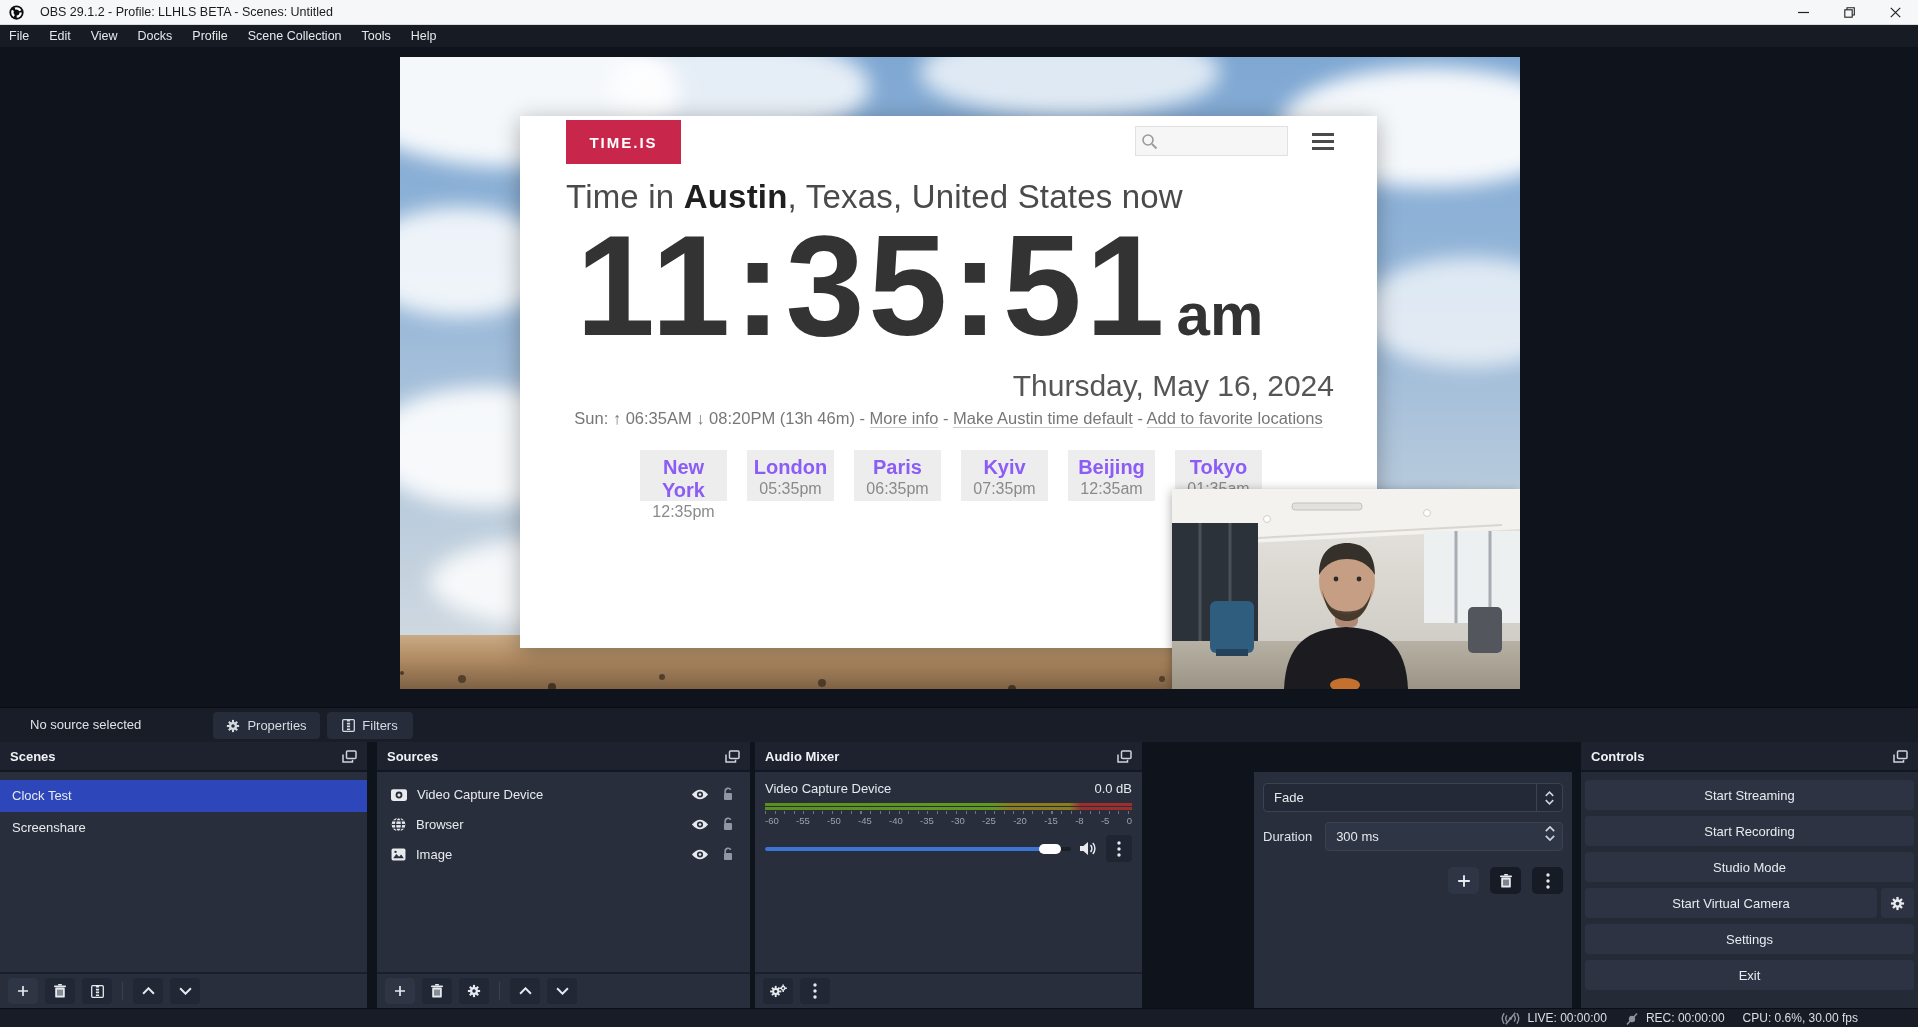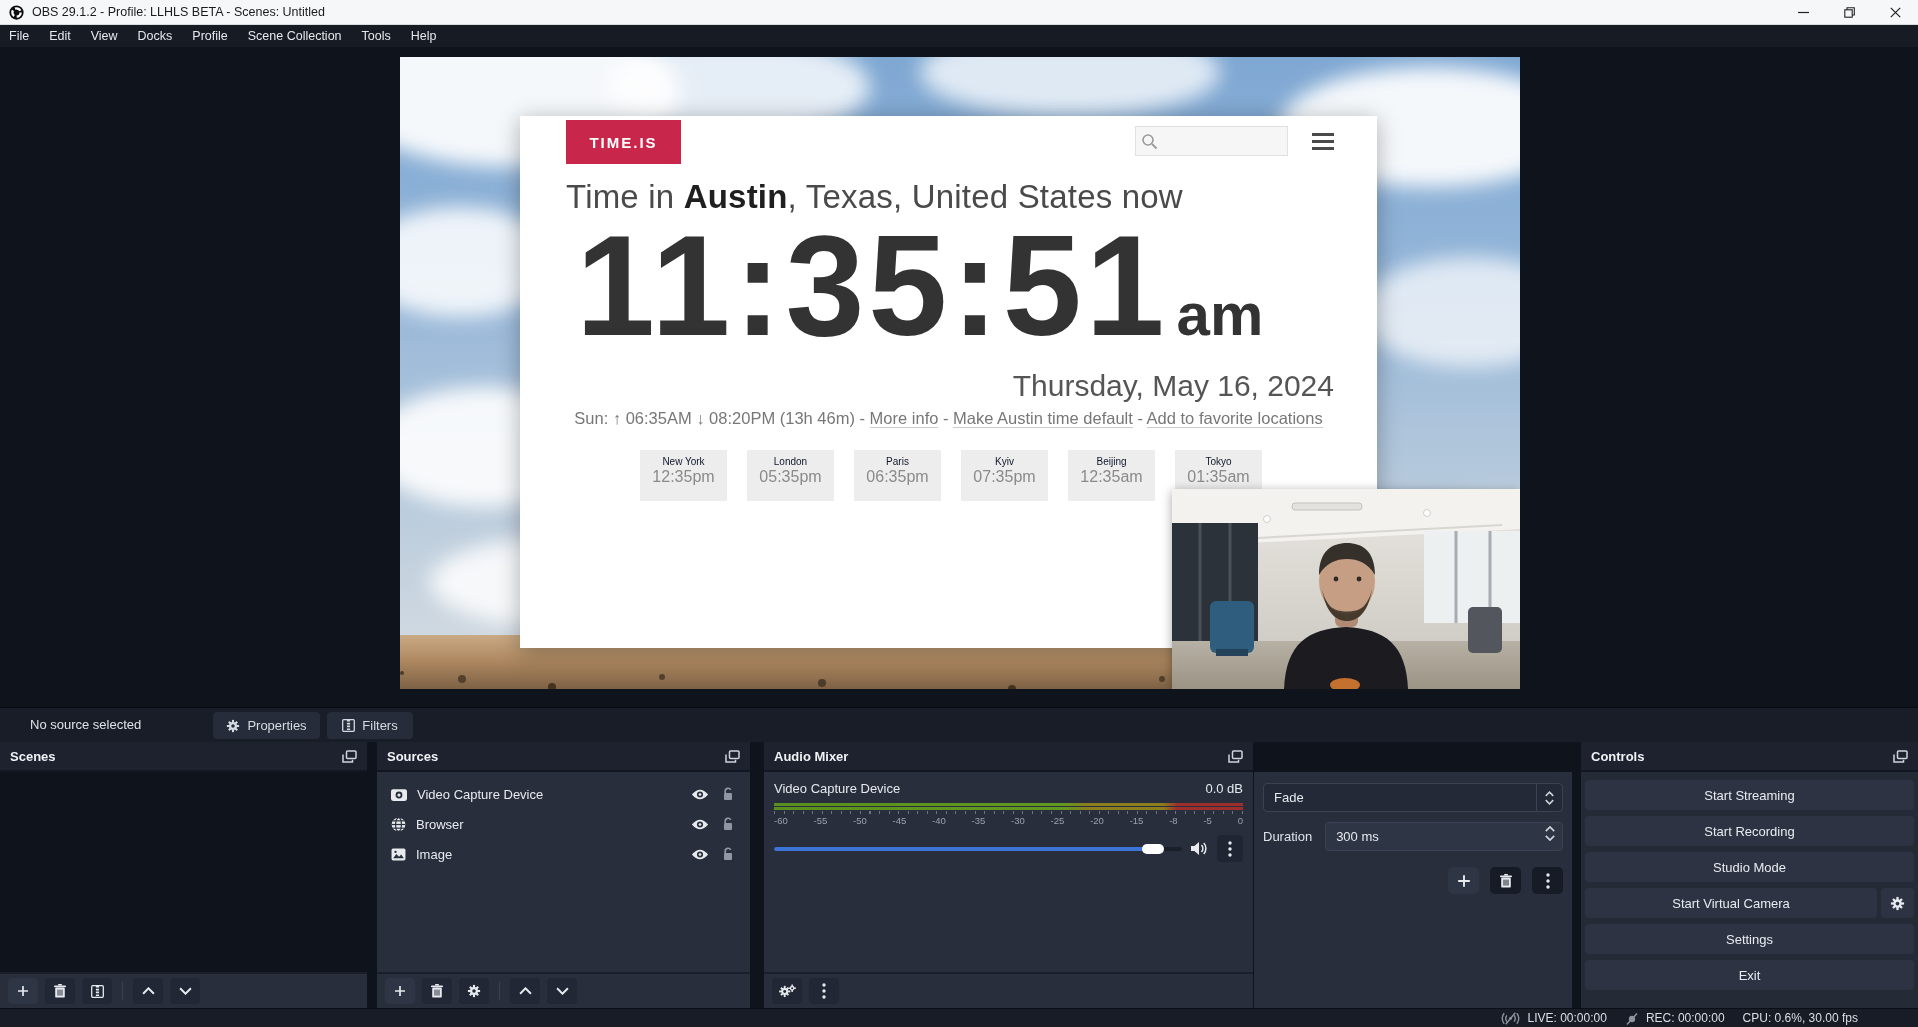--- a/index.html
+++ b/index.html
@@ -1,21 +1,21 @@
 <!DOCTYPE html>
 <html><head>
 <meta charset="utf-8">
 <style>
   * { box-sizing:border-box; margin:0; padding:0; }
   html,body { width:1918px; height:1027px; overflow:hidden; }
   body { position:relative; background:#0f131c; font-family:"Liberation Sans",sans-serif; color:#e8eaee; }
   svg { display:block; }
 
   
-  .titlebar { position:absolute; top:0; left:0; width:1918px; height:25px; background:#f6f7f8; display:flex; align-items:center; border-bottom:1px solid #d9dbde; }
+  .titlebar { position:absolute; top:0; left:0; width:1918px; height:25px; background:#f6f7f8; display:flex; align-items:center; border-bottom:1px solid #d9dbde;gap:8px; }
   .obs-logo { margin-left:9px; }
   .window-title { margin-left:8px; font-size:12.5px; color:#1b1b1b; }
   .win-controls { margin-left:auto; display:flex; height:25px; }
   .win-btn { width:46px; height:25px; display:flex; align-items:center; justify-content:center; color:#222; }
 
   
   .menubar { position:absolute; top:25px; left:0; width:1918px; height:22px; background:#161b24; display:flex; align-items:center; }
   .menu-item { padding:0 10px; font-size:12.5px; color:#e6e8ec; line-height:22px; }
   .menu-item:first-child { padding-left:9px; }
 
@@ -48,21 +48,21 @@
   .hamburger div { height:3px; background:#4a4a4a; margin-bottom:4px; }
   .theading { position:absolute; left:46px; top:62px; font-size:33px; color:#4a4a4a; letter-spacing:.2px; }
   .theading b { color:#1f1f1f; font-weight:800; }
   .tclock { position:absolute; left:56px; top:92px; font-size:142px; font-weight:800; color:#333; letter-spacing:4px; line-height:1.1; white-space:nowrap; }
   .tampm { font-size:60px; letter-spacing:0; margin-left:8px; }
   .tdate { position:absolute; right:43px; top:253px; font-size:30px; color:#555; }
   .tsun { position:absolute; left:0; top:293px; width:100%; text-align:center; font-size:16.5px; color:#777; }
   .tsun a { color:#777; text-decoration:none; border-bottom:1px solid #ccc; }
   .tcities { position:absolute; left:120px; top:334px; display:flex; gap:20px; }
   .city { width:87px; height:51px; background:#ededed; text-align:center; padding-top:6px; }
-  .city .cname { font-size:10px; font-weight:normal; color:#0f172a; }
+  .city .cname { font-size:20px; font-weight:bold; color:#8b5cf6; }
   .city .ctime { font-size:16px; color:#8a8a8a; margin-top:1px; }
 
   
   .webcam { position:absolute; left:772px; top:432px; width:348px; height:200px; box-shadow:0 2px 10px rgba(0,0,0,.35); }
 
   
   .ctx { position:absolute; top:707px; left:0; width:1918px; height:35px; background:#181d28; border-top:1px solid #0a0d14; }
   .ctx-label { position:absolute; left:30px; top:9px; font-size:13px; color:#dfe2e7; }
   .ctx-btn { position:absolute; top:4px; height:27px; background:#262c39; border-radius:4px; display:flex; align-items:center; justify-content:center; gap:7px; color:#d6dae1; font-size:13px; }
   .btn-props { left:213px; width:107px; }
@@ -75,21 +75,21 @@
   .popout { margin-left:auto; color:#cdd2da; }
   .dock-body { position:absolute; top:30px; left:0; right:0; bottom:36px; background:#282e3c; }
   .dock-body.noToolbar { bottom:0; }
   .dock-toolbar { position:absolute; bottom:0; left:0; right:0; height:36px; background:#282e3c; border-top:2px solid #1a1f2b; display:flex; align-items:center; padding:0 8px; gap:7px; }
   .tool-btn { width:30px; height:26px; border-radius:4px; background:#212734; display:flex; align-items:center; justify-content:center; color:#e6e9ee; }
   .tool-btn.lighter { background:#2e3544; }
   .vsep { width:1px; height:18px; background:#3a4150; margin:0 3px; }
 
   .dock-scenes { left:0; width:367px; }
   .dock-sources { left:377px; width:373px; }
-  .dock-audio { left:755px; width:489px;margin-left:9px; }
+  .dock-audio { left:755px; width:387px; }
   .dock-trans { left:1254px; width:318px; }
   .dock-controls { left:1581px; width:337px; }
 
   
   .scene-list { padding-top:8px; }
   .scene-row { height:32px; line-height:32px; padding-left:12px; font-size:13px; color:#e8eaee; }
   .scene-row.selected { background:#2d47bb; }
 
   
   .source-list { padding-top:7px; }
@@ -310,20 +310,26 @@
   <div class="dock dock-scenes">
     <div class="dock-header">
       <span>Scenes</span>
       <span class="popout">
           <svg width="15" height="13" viewBox="0 0 15 13">
             <rect x="4.5" y="1" width="9.5" height="7.5" rx="1" fill="none" stroke="currentColor" stroke-width="1.5"></rect>
             <path d="M1 4.5V12h9.5V9.8" fill="none" stroke="currentColor" stroke-width="1.5"></path>
           </svg>
         </span>
     </div>
+    <div class="dock-body">
+      <div class="scene-list">
+        <div class="scene-row selected">Clock Test</div>
+        <div class="scene-row">Screenshare</div>
+      </div>
+    </div>
     <div class="dock-toolbar">
       <div class="tool-btn lighter">
           <svg width="12" height="12" viewBox="0 0 12 12">
             <path d="M6 1v10M1 6h10" stroke="currentColor" stroke-width="1.7"></path>
           </svg>
         </div>
       <div class="tool-btn">
           <svg width="12" height="14" viewBox="0 0 12 14">
             <rect x="1.2" y="3.6" width="9.6" height="10" rx="1.2" fill="currentColor"></rect>
             <rect x="0" y="1.6" width="12" height="1.6" rx="0.8" fill="currentColor"></rect>

